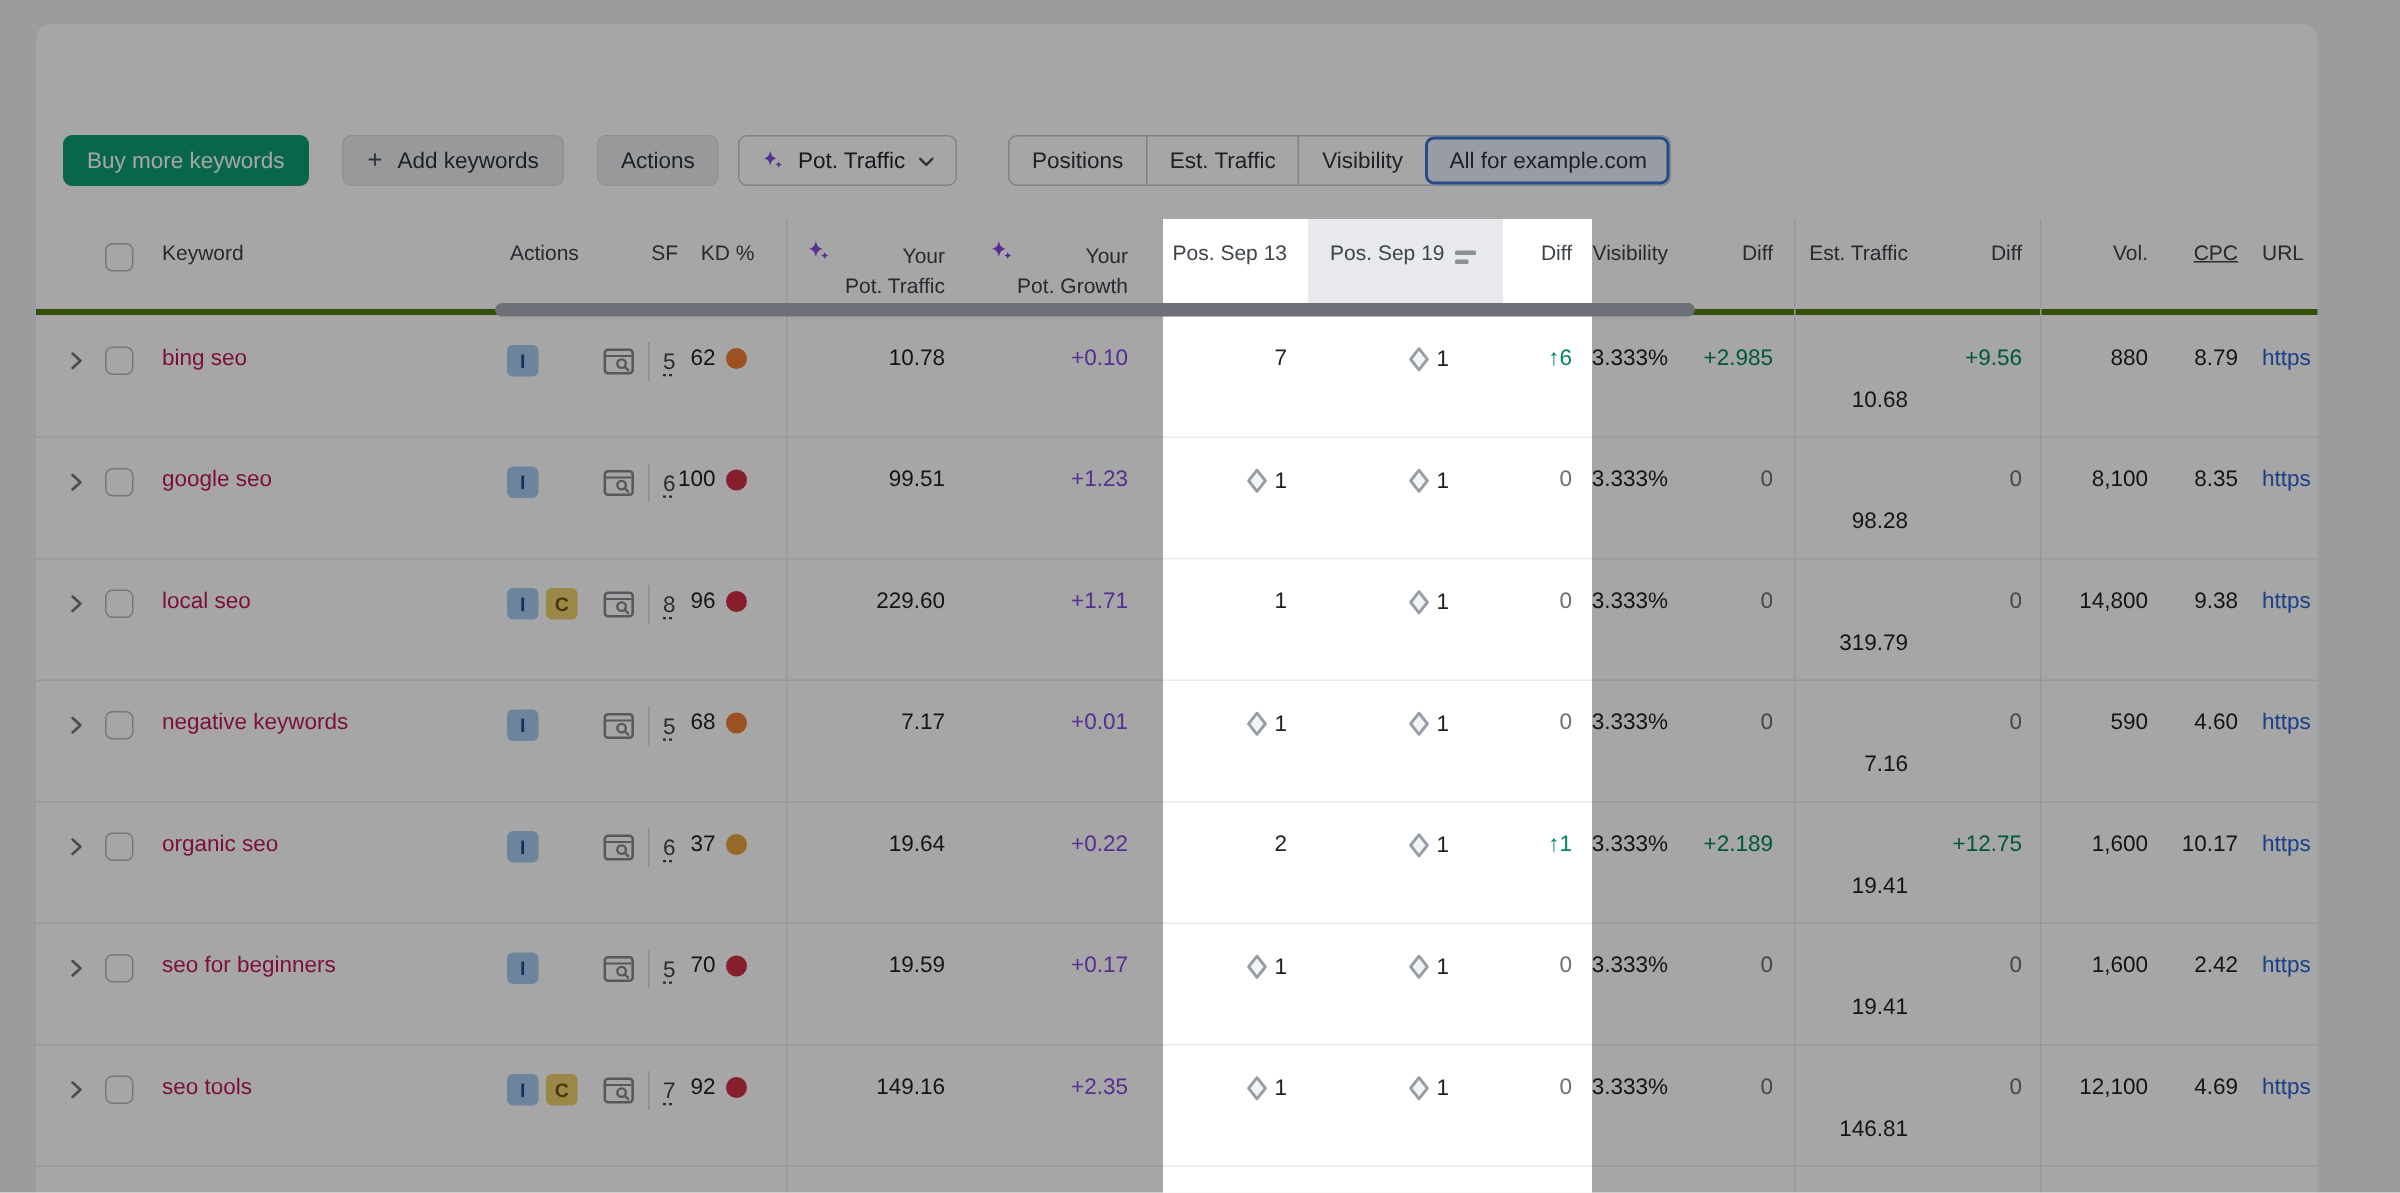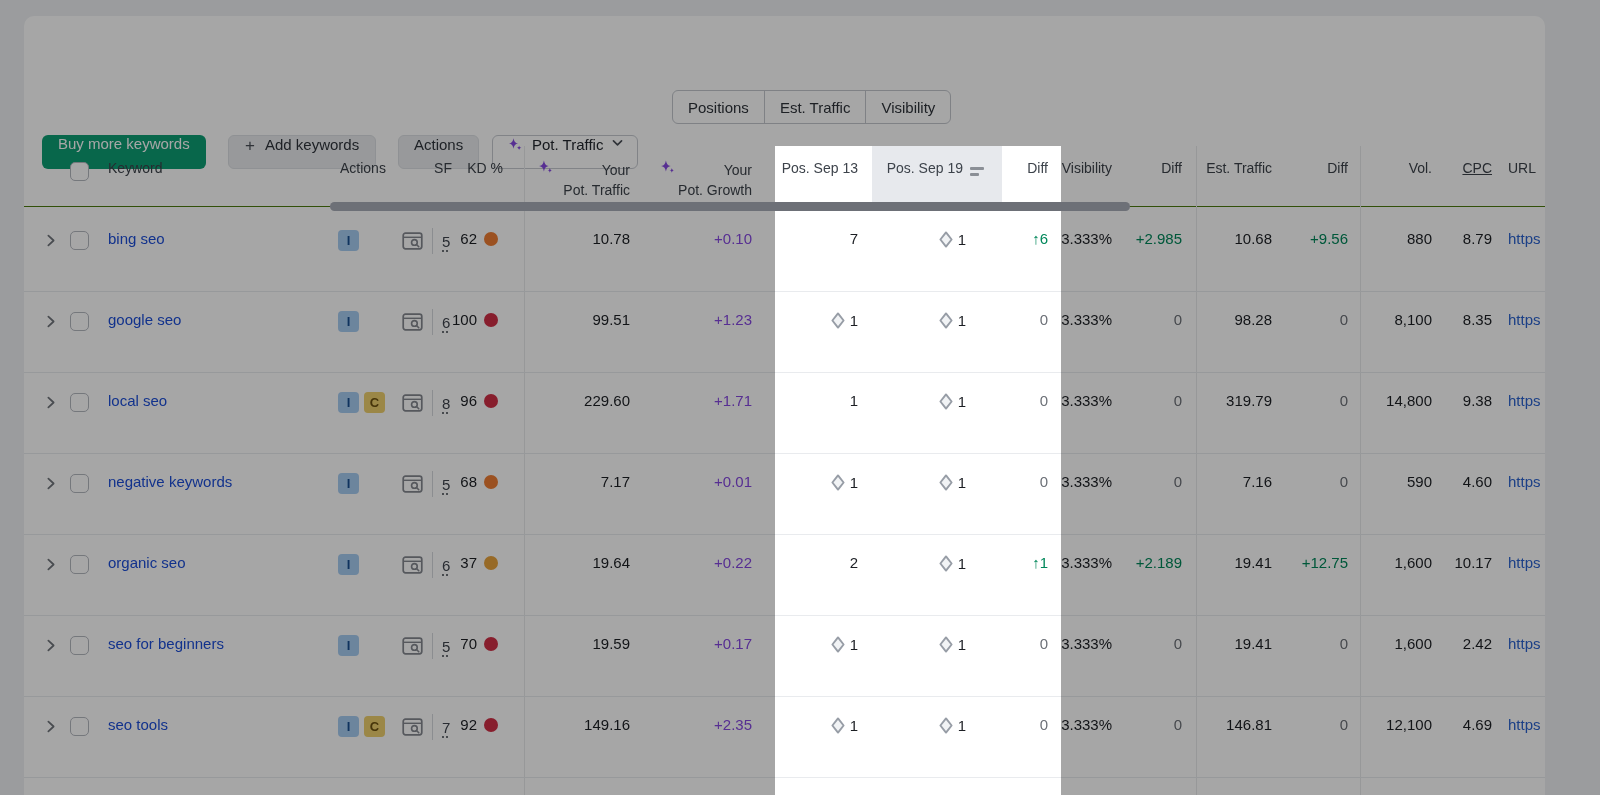--- a/index.html
+++ b/index.html
@@ -18,36 +18,36 @@
     border-bottom:1px solid #e4e7ea;display:flex;align-items:center;padding:0 18px;box-sizing:border-box;}
   .title{font-size:18px;font-weight:bold;color:#1a1d22;}
   .range{font-size:18px;color:#686d74;margin-left:9px;}
   .info-i{font-family:"DejaVu Sans Mono", monospace;font-size:16px;color:#8d9198;margin-left:12px;}
   .btn-tablesettings{
     position:absolute;right:20px;top:8px;height:34px;display:flex;align-items:center;gap:8px;
     background:#edeef1;border:1px solid #d2d5da;border-radius:8px;padding:0 14px;
     font-size:15px;color:#33383f;cursor:pointer;}
   .gear{font-size:17px;color:#41454c;line-height:1;}
   
-  .toolbar-btn{position:absolute;top:74px;height:34px;display:flex;gap:8px;
-    border-radius:6px;font-size:15px;box-sizing:border-box;cursor:pointer;margin-top:45px;}
+  .toolbar-btn{position:absolute;top:74px;height:34px;display:flex;align-items:center;gap:8px;
+    border-radius:6px;font-size:15px;box-sizing:border-box;cursor:pointer;}
   .btn-buy{left:18px;padding:0 16px;background:#0d9e74;color:#ffffff;border:none;}
   .btn-add{left:204px;padding:0 16px;background:#eaecef;color:#2f343b;border:1px solid #dcdfe3;}
   .btn-actions{left:374px;padding:0 15px;background:#eaecef;color:#2f343b;border:1px solid #dcdfe3;}
   .btn-metric{left:468px;padding:0 13px;background:#ffffff;color:#23272e;border:1px solid #c6cad0;}
   .plus{font-size:17px;color:#4a4f57;margin-right:2px;}
   .segmented{position:absolute;left:648px;top:74px;height:34px;display:flex;
     border:1px solid #c3c7cd;border-radius:6px;background:#ffffff;box-sizing:border-box;}
   .segment{display:flex;align-items:center;padding:0 15px;font-size:15px;color:#2e333a;
     border-left:1px solid #c3c7cd;cursor:pointer;white-space:nowrap;}
   .segment:first-child{border-left:none;}
   .segment.selected{
     outline:2px solid #3a72d8;outline-offset:-2px;border-radius:6px;background:#eaf1fc;z-index:2;}
   
-  .thead{position:absolute;left:0;top:130px;right:0;height:60px;border-bottom:1px solid #4d7c0f;}
+  .thead{position:absolute;left:0;top:130px;right:0;height:60px;border-bottom:4px solid #4d7c0f;}
   .sorted-col-bg{position:absolute;left:848px;top:0;width:130px;height:60px;background:#e7e9ed;}
   .th{position:absolute;top:14px;font-size:14px;color:#3d434b;white-space:nowrap;}
   .th2{display:flex;flex-direction:column;align-items:flex-end;line-height:20px;}
   .sparkle{display:inline-block;line-height:0;}
   .sort-icon{display:inline-flex;flex-direction:column;gap:3px;margin-left:7px;}
   .sort-icon i{display:block;height:3px;background:#8b8f96;border-radius:1px;}
   .sort-icon i:nth-child(1){width:14px;}
   .sort-icon i:nth-child(2){width:9px;}
   
   .vsep{position:absolute;top:130px;bottom:0;width:1px;background:#e8eaec;}
@@ -56,39 +56,39 @@
   .row{position:relative;height:81px;border-bottom:1px solid #e9ebee;box-sizing:border-box;}
   .row.tall{height:86px;}
   .row.stub{height:17px;border-bottom:none;}
   .cell{position:absolute;top:19px;font-size:15px;color:#1c1f24;white-space:nowrap;}
   .tall .cell{top:24px;}
   .c-chevron{left:20px;top:22px;}
   .tall .c-chevron{top:27px;}
   .c-check{left:46px;top:20px;}
   .tall .c-check{top:25px;}
   .checkbox{width:19px;height:19px;border:1.5px solid #b4b8bf;border-radius:5px;background:#fff;box-sizing:border-box;cursor:pointer;}
-  .c-keyword{left:84px;color:#1d4ed8;cursor:pointer;text-decoration:none;}
+  .c-keyword{left:84px;color:#be185d;cursor:pointer;text-decoration:none;}
   .c-intent{left:314px;display:flex;gap:5px;}
   .badge{width:21px;height:21px;border-radius:4px;font-size:13px;font-weight:bold;
     display:flex;align-items:center;justify-content:center;}
   .c-sf{left:378px;display:flex;align-items:center;gap:9px;top:17px;}
   .tall .c-sf{top:22px;}
   .sf-divider{width:1px;height:26px;background:#d6d9dd;}
   .sf-num{color:#3f444d;text-decoration:underline dotted;text-underline-offset:4px;cursor:pointer;}
   .c-kd{right:1047px;display:flex;align-items:center;gap:7px;}
   .kd-dot{width:14px;height:14px;border-radius:50%;}
   .num{}
   .c-pt{right:915px;}
   .c-pg{right:793px;color:#8649e1;}
   .c-p13{right:687px;display:flex;align-items:center;gap:4px;}
   .c-p19{right:579px;display:flex;align-items:center;gap:4px;}
   .c-diff1{right:497px;}
   .c-vis{right:433px;}
   .c-vdiff{right:363px;}
-  .c-est{right:273px;}
+  .c-est{right:273px;margin-top:28px;}
   .c-ediff{right:197px;}
   .c-vol{right:113px;}
   .c-cpc{right:53px;}
   .c-url{left:1484px;color:#2c63cf;cursor:pointer;}
   .pos{color:#00875a;}
   .zero{color:#6c7077;}
   .diamond{line-height:0;display:inline-block;}
   
   .th-check{left:46px;top:16px;}
   .th-keyword{left:84px;}
@@ -142,20 +142,21 @@
     <span style="line-height:0;">
       <svg width="13" height="13" viewBox="0 0 16 16">
           <path d="M3 6 L8 11 L13 6" fill="none" stroke="#4a4f57" stroke-width="2" stroke-linecap="round" stroke-linejoin="round"></path>
         </svg>
     </span>
   </button>
   <div class="segmented">
       <div class="segment">Positions</div>
       <div class="segment">Est. Traffic</div>
       <div class="segment">Visibility</div>
+      <div class="segment selected">All for example.com</div>
     </div>
 
   <div class="thead">
     <div class="sorted-col-bg"></div>
     <div class="th th-check">
         <div class="checkbox"></div>
       </div>
     <div class="th th-keyword">Keyword</div>
     <div class="th th-intent">Actions</div>
     <div class="th th-sf">SF</div>

